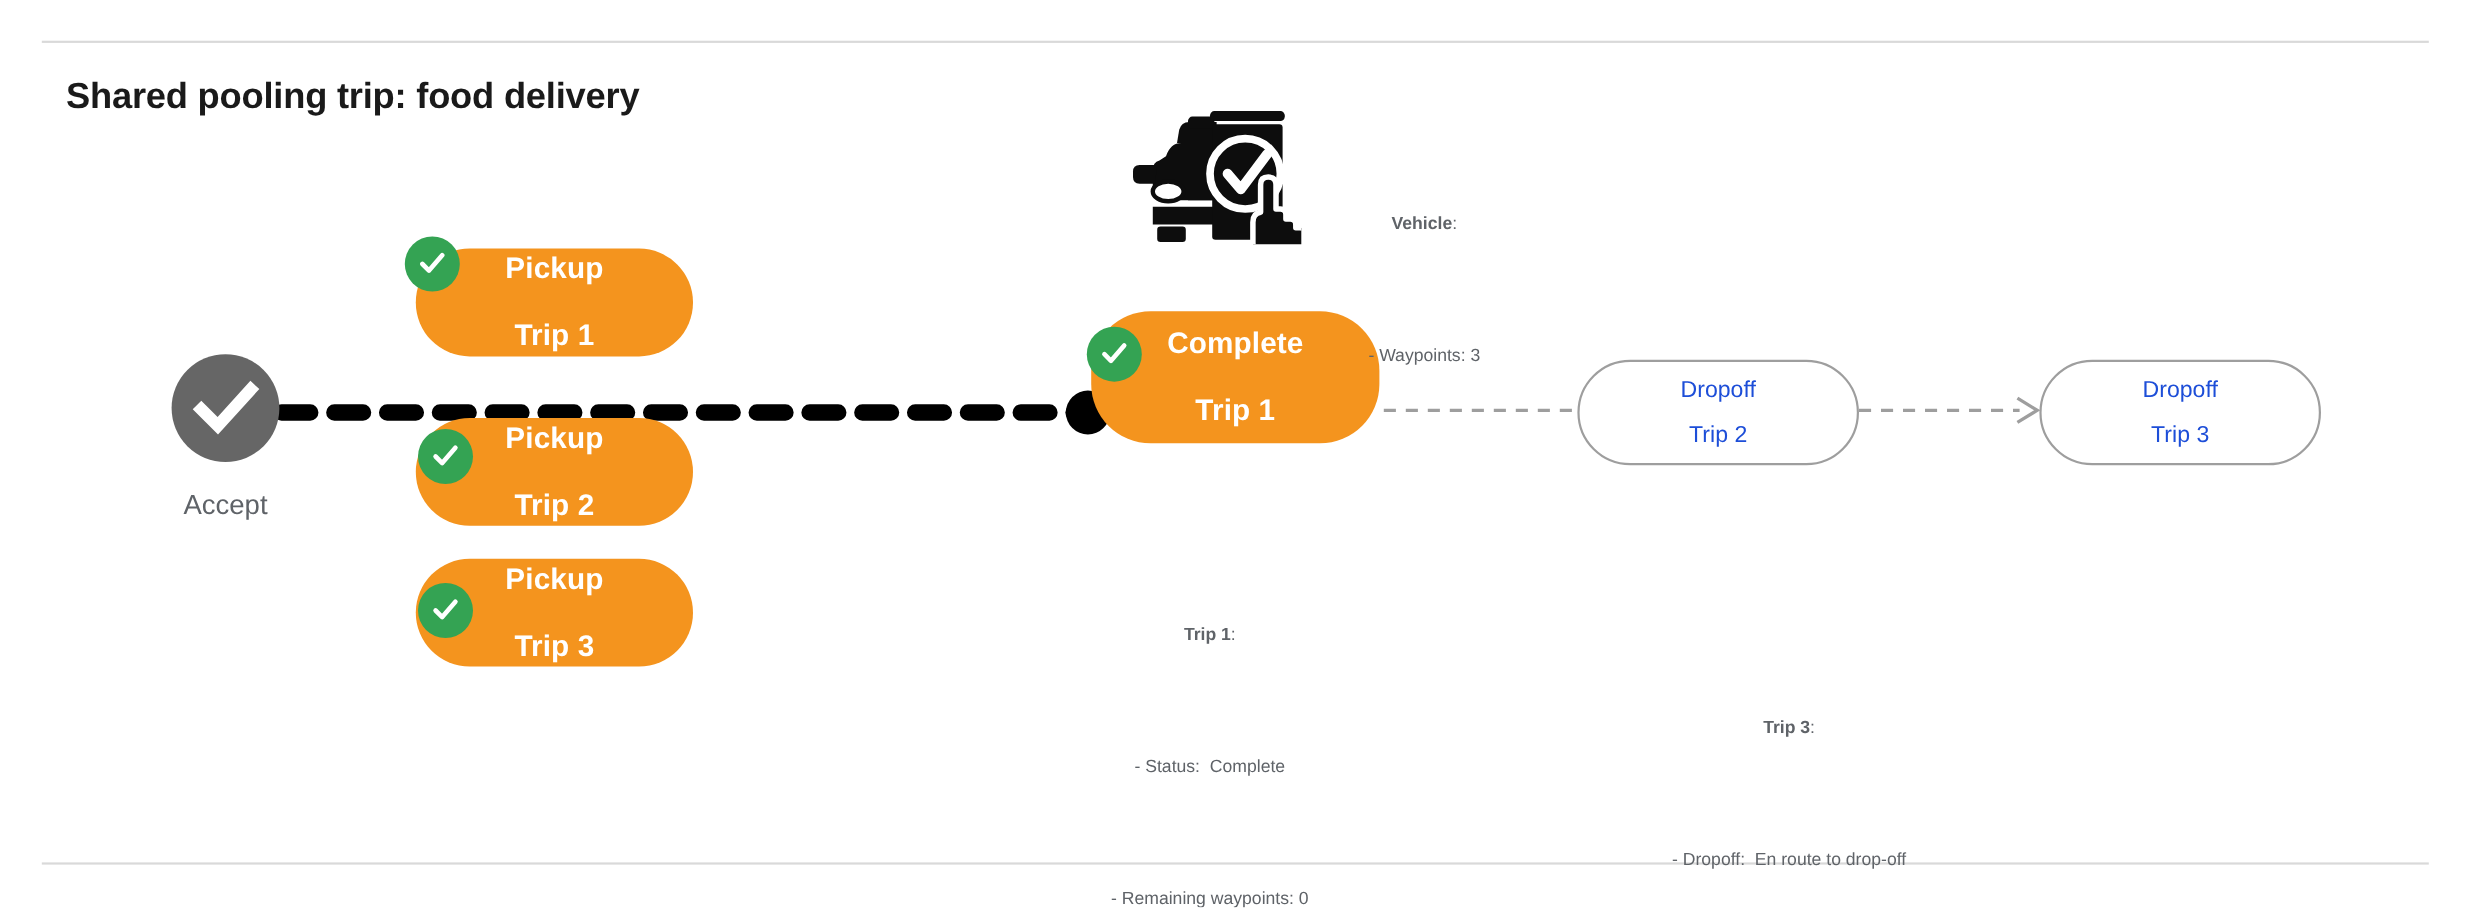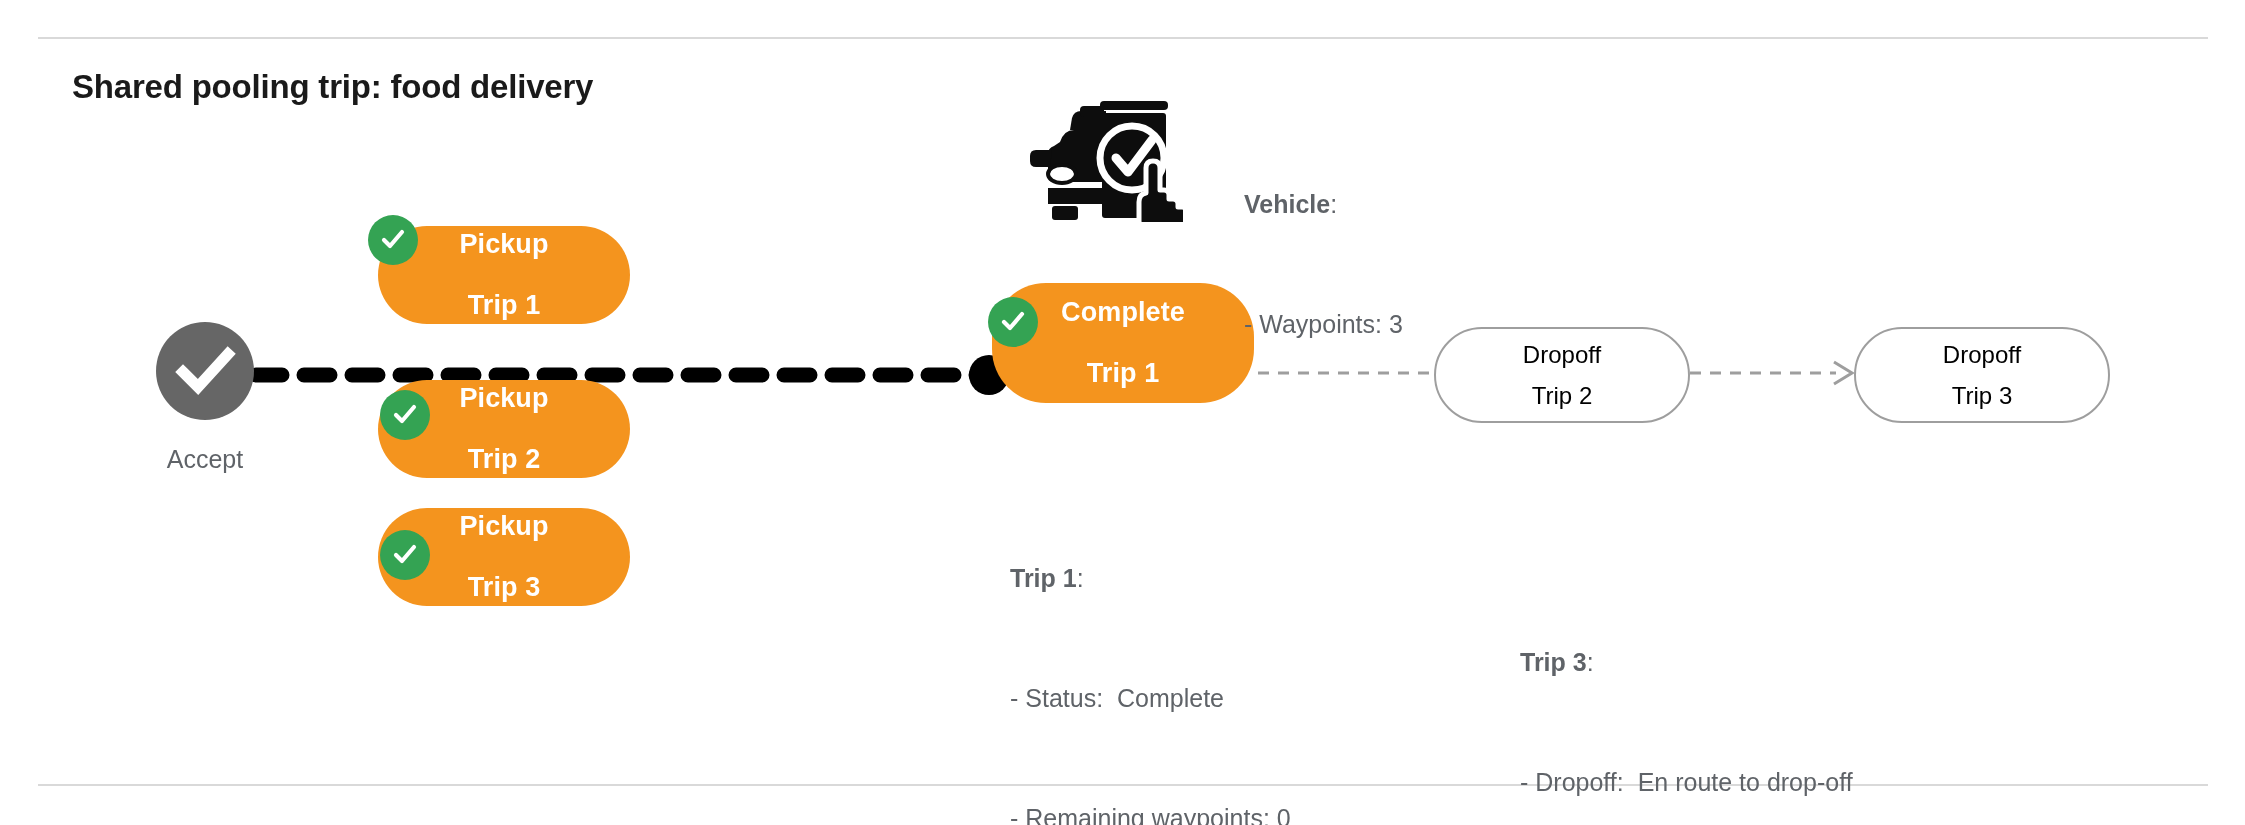--- a/index.html
+++ b/index.html
@@ -26,21 +26,21 @@
     width: 2170px;
     height: 2px;
     background: #d9d9d9;
   }
   .rule-top    { top: 37px; }
   .rule-bottom { top: 784px; }
 
   
   .page-title {
     position: absolute;
-    left: 72px;
+    left: 60px;
     top: 68px;
     font-size: 33px;
     font-weight: bold;
     color: #1a1a1a;
     letter-spacing: -0.2px;
     white-space: nowrap;
   }
 
   
   #wires {
@@ -95,22 +95,22 @@
   .pill-p2 { left: 378px; top: 380px; width: 252px; height: 98px; }
   .pill-p3 { left: 378px; top: 508px; width: 252px; height: 98px; }
   .pill-complete { left: 992px; top: 283px; width: 262px; height: 120px; }
 
   
   .pill-outline {
     position: absolute;
     background: #ffffff;
     border: 2px solid #9e9e9e;
     border-radius: 54px;
-    color: #000000;
-    font-size: 24px;
+    color: #1d4ed8;
+    font-size: 21px;
     line-height: 41px;
     text-align: center;
     display: flex;
     flex-direction: column;
     align-items: center;
     justify-content: center;
   }
   .pill-d2 { left: 1434px; top: 327px; width: 252px; height: 92px; }
   .pill-d3 { left: 1854px; top: 327px; width: 252px; height: 92px; }
 
@@ -146,24 +146,25 @@
     position: absolute;
     left: 1028px;
     top: 82px;
     width: 155px;
     height: 140px;
   }
 
   
   .info {
     position: absolute;
-    font-size: 25px;
+    font-size: 16px;
     line-height: 40px;
     color: #5f6368;
     white-space: pre;
+    text-align: center;
   }
   .info b { color: #5f6368; font-weight: bold; }
   .info-vehicle { left: 1244px; top: 104px; }
   .info-trip12  { left: 1010px; top: 478px; }
   .info-trip3   { left: 1520px; top: 562px; }
 </style>
 </head>
 <body>
 
 <div id="stage">

